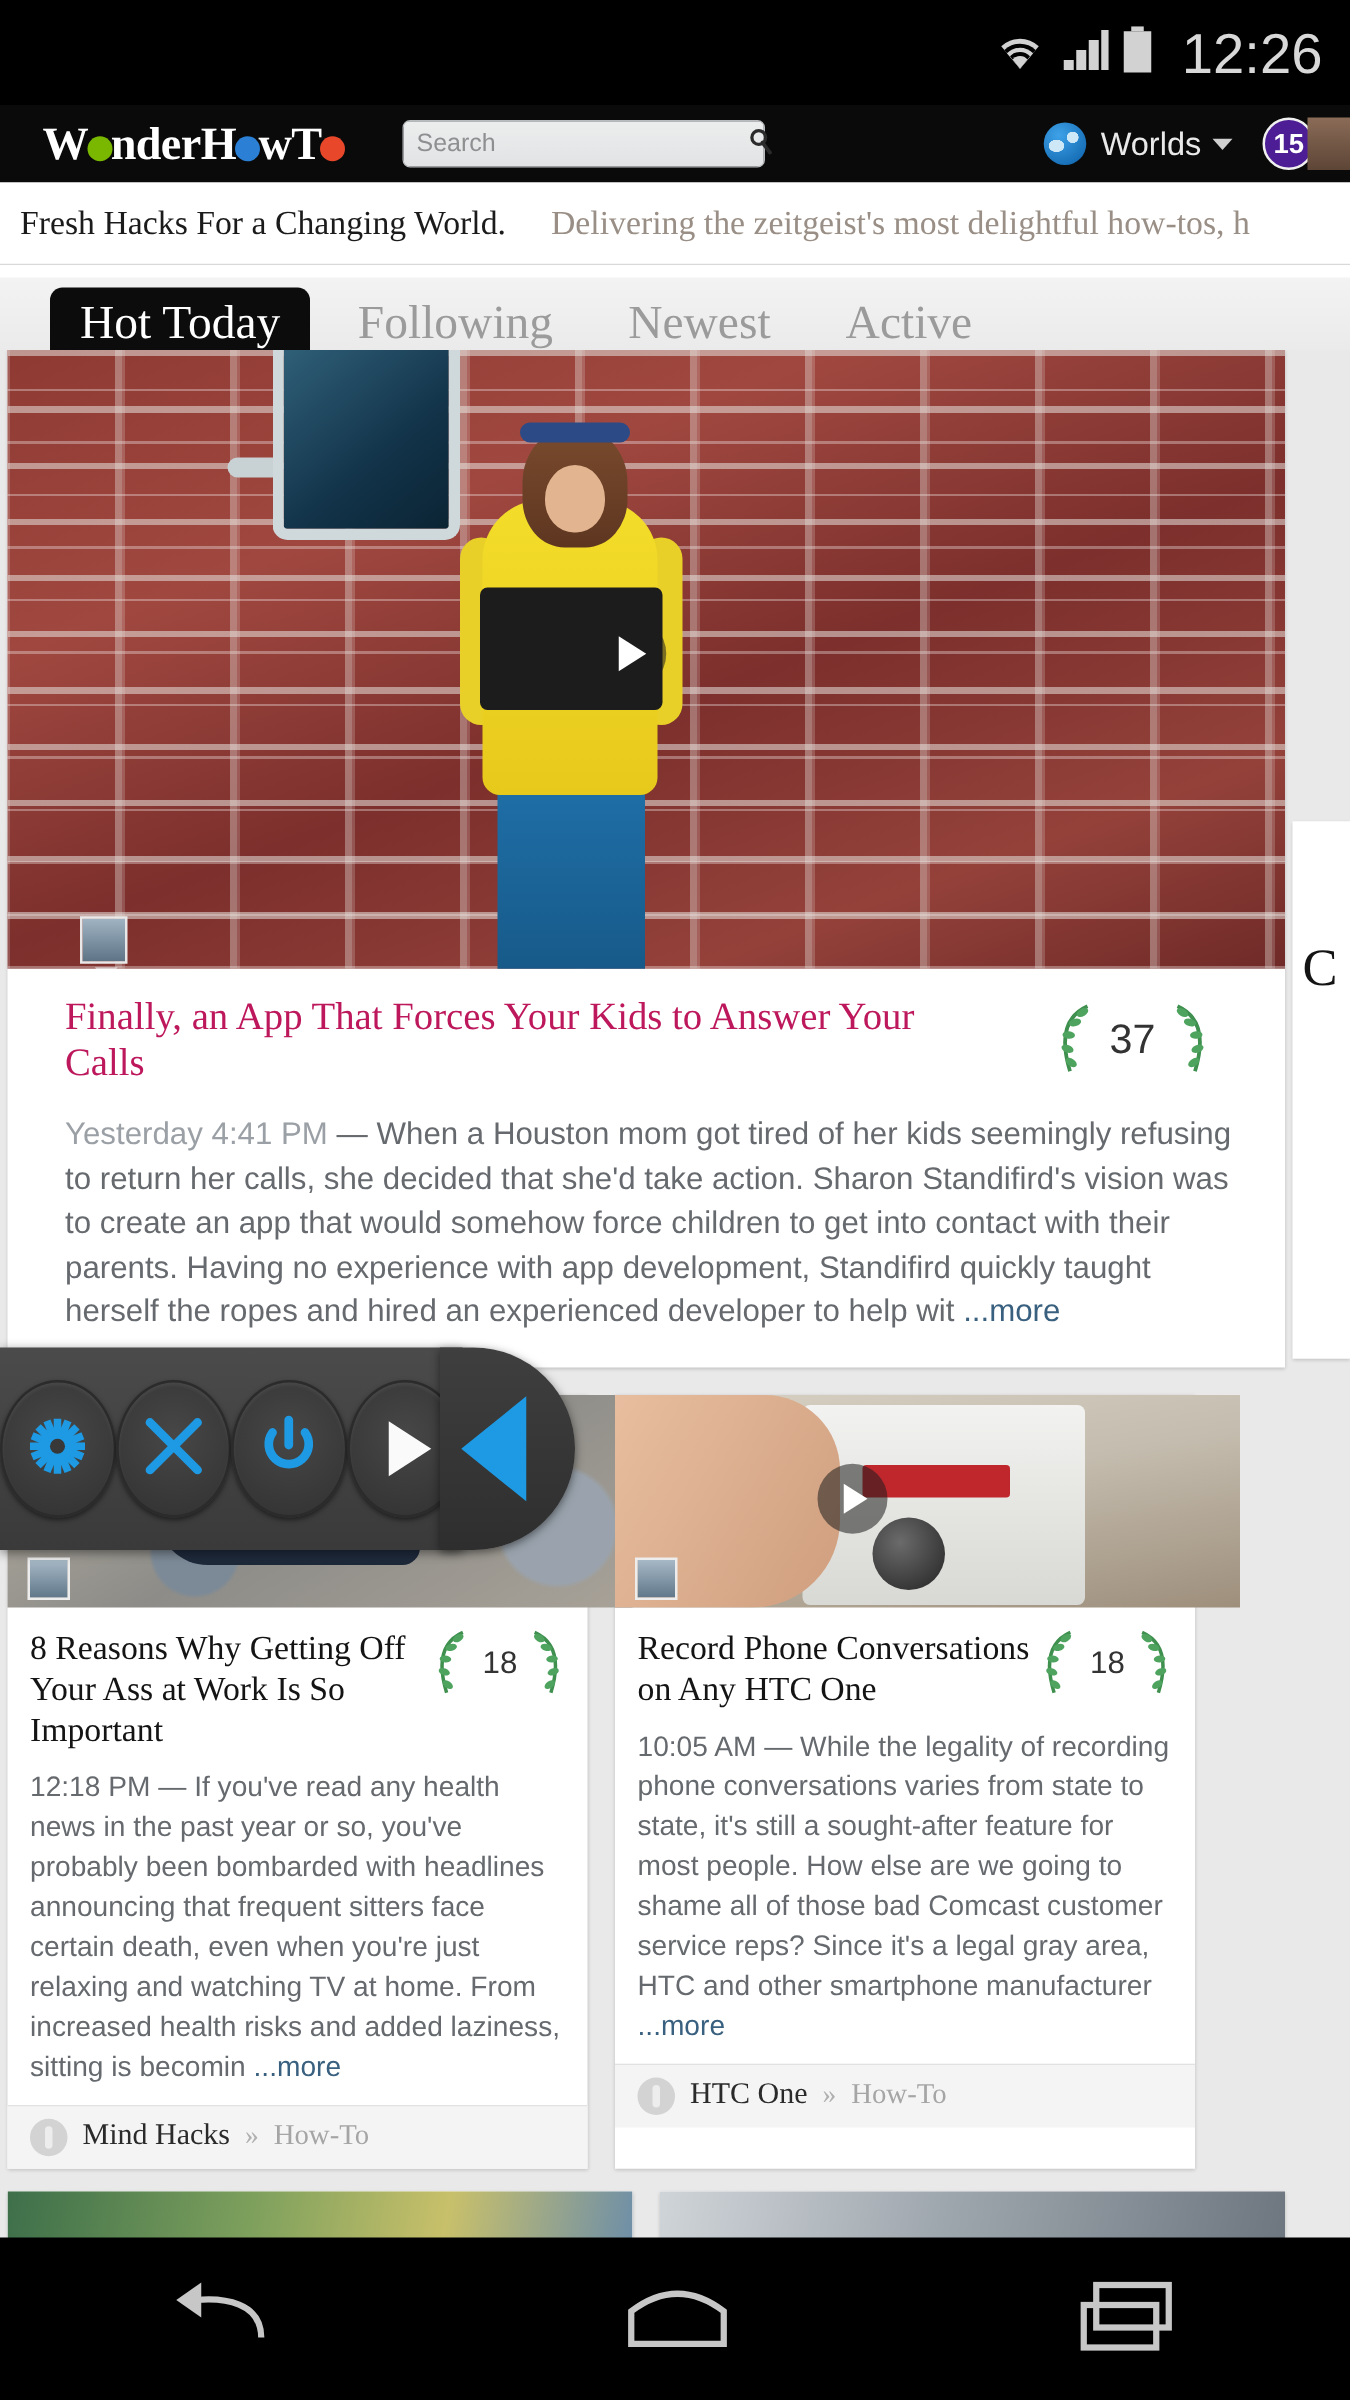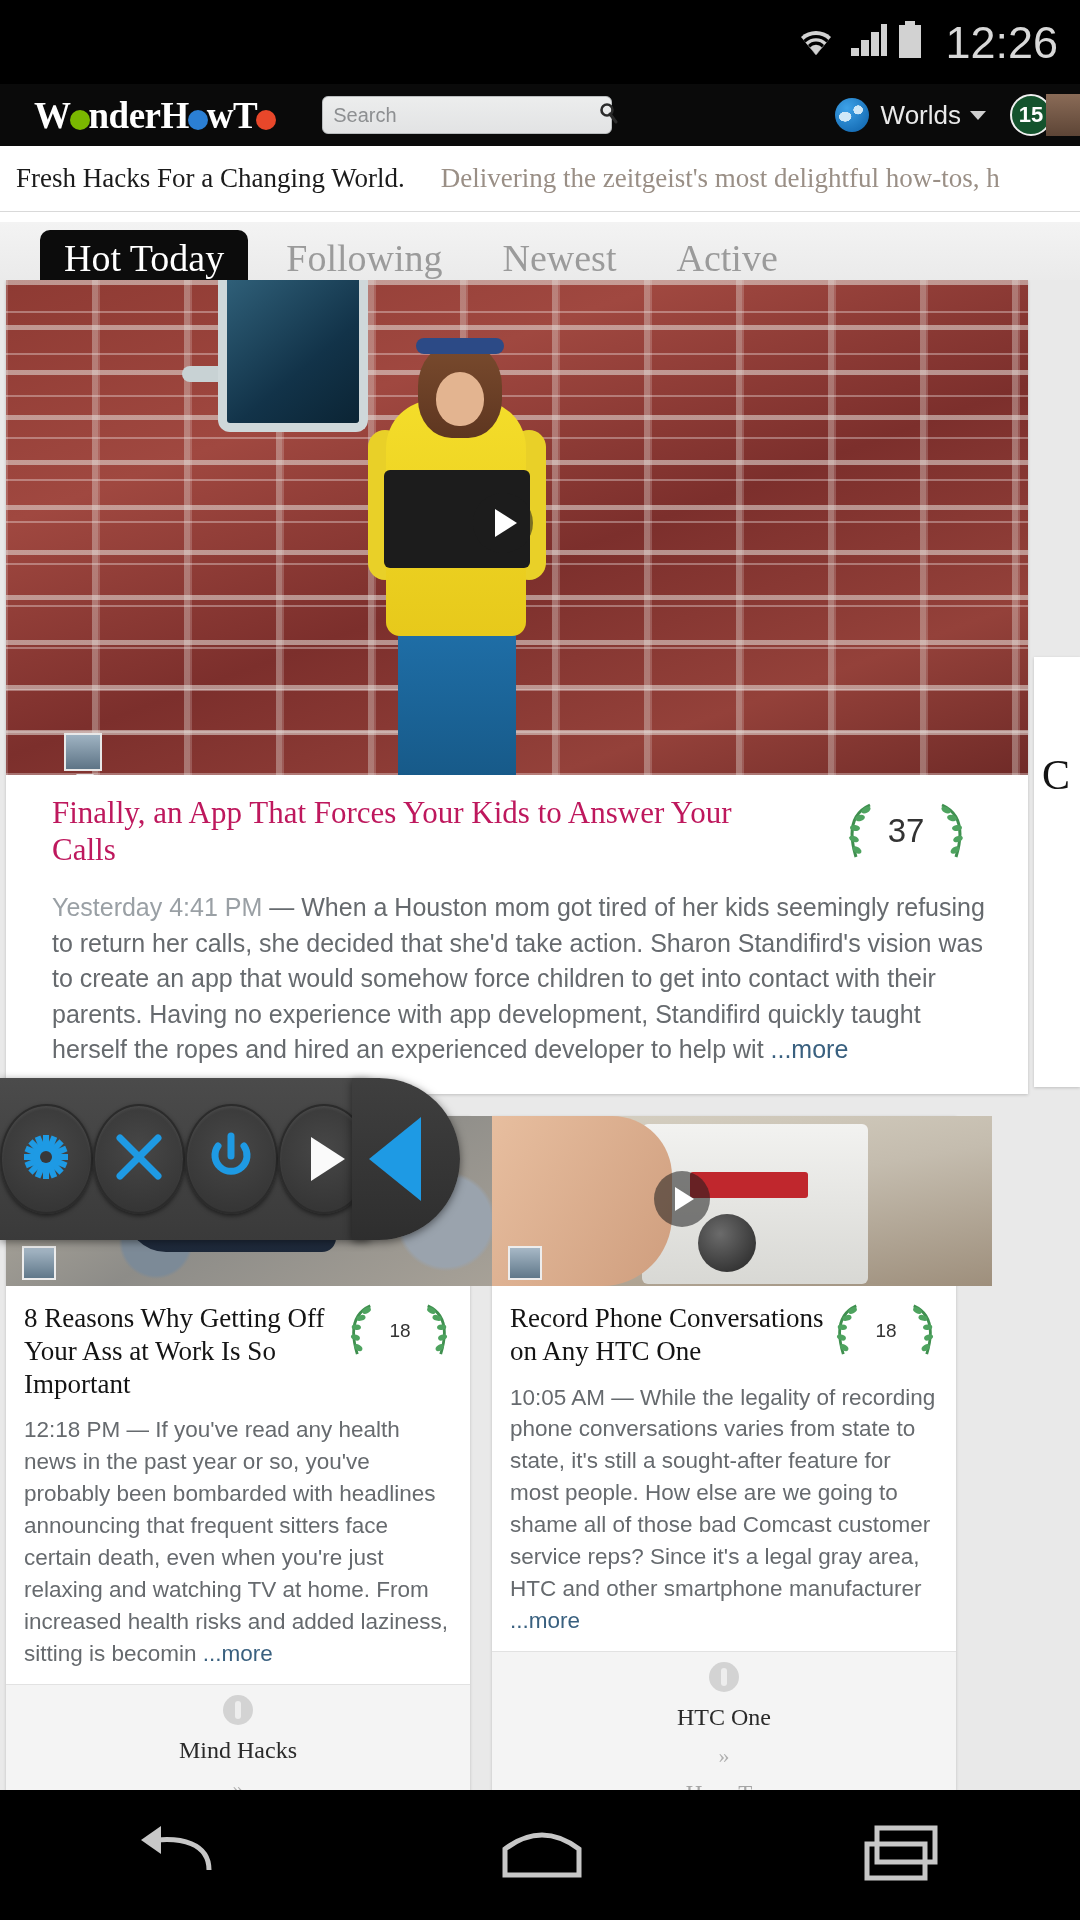--- a/index.html
+++ b/index.html
@@ -57,21 +57,21 @@
   .globe-icon::after {
     content:""; position:absolute; inset:0;
     background:
       radial-gradient(ellipse at 30% 55%, #cfe8f8 0 18%, transparent 19%),
       radial-gradient(ellipse at 68% 35%, #cfe8f8 0 14%, transparent 15%);
   }
   .worlds-label { color: #e9e9e9; font-size: 26px; margin-left: 12px; font-family: "Liberation Sans", sans-serif; }
   .caret-down { margin-left: 9px; width: 0; height: 0; border-left: 8px solid transparent; border-right: 8px solid transparent; border-top: 9px solid #cfcfcf; }
   .badge-count {
     margin-left: 24px; width: 42px; height: 42px; border-radius: 50%;
-    background: #14532d; border: 2px solid #f0f0f0; color: #fff; font-size: 22px; font-weight: bold;
+    background: #4c1d95; border: 2px solid #f0f0f0; color: #fff; font-size: 22px; font-weight: bold;
     display: flex; align-items: center; justify-content: center;
   }
   .avatar-corner { width: 34px; height: 42px; background: linear-gradient(#8a6b57,#5d4536); margin-left: -6px; }
 
   
   .tagline {
     position: absolute; top: 146px; left: 0; width: 1080px; height: 66px;
     background: #fff; display: flex; align-items: center; overflow: hidden;
     border-bottom: 1px solid #d9d9d9;
   }
@@ -212,30 +212,29 @@
 
   .card-body { padding: 16px 18px 14px 18px; position: relative; }
   .card-title {
     font-family: "Liberation Serif", serif; font-size: 27px; line-height: 1.22;
     color: #141414; max-width: 330px;
   }
   .card-score {
     position: absolute; right: 18px; top: 16px; width: 104px; height: 58px;
     display: flex; align-items: center; justify-content: center;
   }
-  .card-score .score-num { font-size: 19px; }
+  .card-score .score-num { font-size: 25px; }
   .card-text {
     margin-top: 14px; font-size: 22.5px; line-height: 1.42; color: #666a6e;
     font-family: "Liberation Sans", sans-serif;
   }
   .card-foot {
     border-top: 1px solid #e2e2e2; background: #f4f4f4;
-    padding: 10px 18px; display: flex; align-items: center; gap: 12px;
+    padding: 10px 18px; display: flex; align-items: flex-start; gap: 12px;
     font-family: "Liberation Serif", serif;
-    flex-direction: column;
   }
   .foot-avatar { width: 30px; height: 30px; border-radius: 50%; background: #d3d3d3; position: relative; }
   .foot-avatar::after { content:""; position:absolute; left:12px; top:6px; width:6px; height:18px; background:#ededed; border-radius:3px; }
   .foot-world { font-size: 24px; color: #2a2a2a; }
   .foot-sep { font-size: 22px; color: #b0b0b0; }
   .foot-type { font-size: 23px; color: #a5a5a5; }
 
   .bottom-peek { display:flex; gap:22px; margin-left:6px; margin-top: 18px; }
   .peek-card { width: 500px; height: 40px; background:#fff; box-shadow: 0 1px 3px rgba(0,0,0,.18); overflow:hidden; }
   .peek-img-a { width:500px; height:40px; background: linear-gradient(100deg,#3d6f4a,#7fa15d 40%,#c8c06a 70%,#6f8fa8); }

